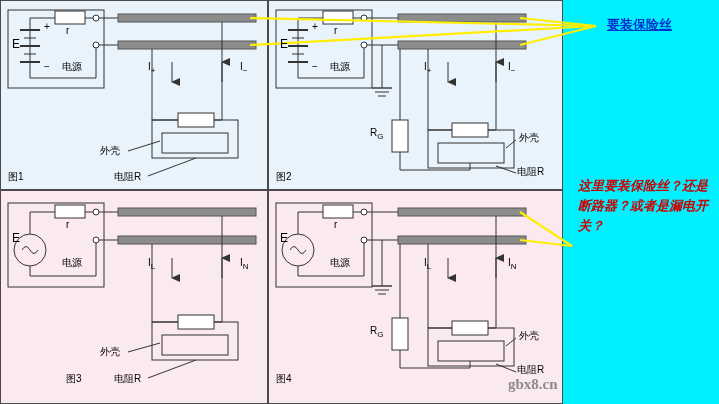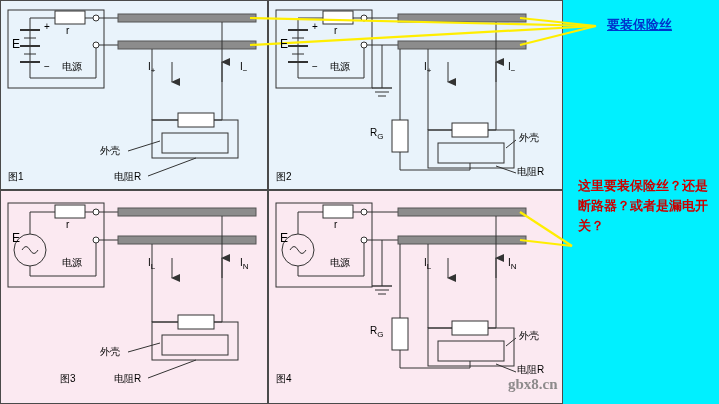--- a/index.html
+++ b/index.html
@@ -252,30 +252,30 @@
   <span class="lbl small" style="left:517px;top:167px;">电阻R</span>
   <span class="lbl fignum" style="left:276px;top:172px;">图2</span>
 
   <span class="lbl small" style="left:12px;top:232px;font-size:12px;">E</span>
   <span class="lbl small" style="left:66px;top:220px;">r</span>
   <span class="lbl small" style="left:62px;top:258px;">电源</span>
   <span class="lbl small" style="left:148px;top:258px;"><span>I</span><span class="sub">L</span></span>
   <span class="lbl small" style="left:240px;top:258px;"><span>I</span><span class="sub">N</span></span>
   <span class="lbl small" style="left:100px;top:347px;">外壳</span>
   <span class="lbl small" style="left:114px;top:374px;">电阻R</span>
-  <span class="lbl fignum" style="left:16px;top:374px;padding-left:44px;">图3</span>
+  <span class="lbl fignum" style="left:22px;top:374px;padding-left:44px;">图3</span>
 
   <span class="lbl small" style="left:280px;top:232px;font-size:12px;">E</span>
   <span class="lbl small" style="left:334px;top:220px;">r</span>
   <span class="lbl small" style="left:330px;top:258px;">电源</span>
   <span class="lbl small" style="left:370px;top:326px;"><span>R</span><span class="sub">G</span></span>
   <span class="lbl small" style="left:424px;top:258px;"><span>I</span><span class="sub">L</span></span>
   <span class="lbl small" style="left:508px;top:258px;"><span>I</span><span class="sub">N</span></span>
   <span class="lbl small" style="left:519px;top:331px;">外壳</span>
   <span class="lbl small" style="left:517px;top:365px;">电阻R</span>
   <span class="lbl fignum" style="left:276px;top:374px;">图4</span>
 
   <div class="lbl cn-blue" style="left:607px;top:18px;font-size:13px;text-decoration:underline;">要装保险丝</div>
-  <div style="position:absolute;left:578px;top:176px;width:132px;font-size:13px;line-height:20px;color:#cc0000;font-weight:bold;">这里要装保险丝？还是断路器？或者是漏电开关？</div>
+  <div style="position:absolute;left:578px;top:176px;width:132px;font-size:13px;line-height:20px;color:#cc0000;font-weight:bold;font-style:italic;">这里要装保险丝？还是断路器？或者是漏电开关？</div>
 
   <div class="wm" style="left:508px;top:376px;">gbx8.cn</div>
 
 </div>
 
 </body></html>

